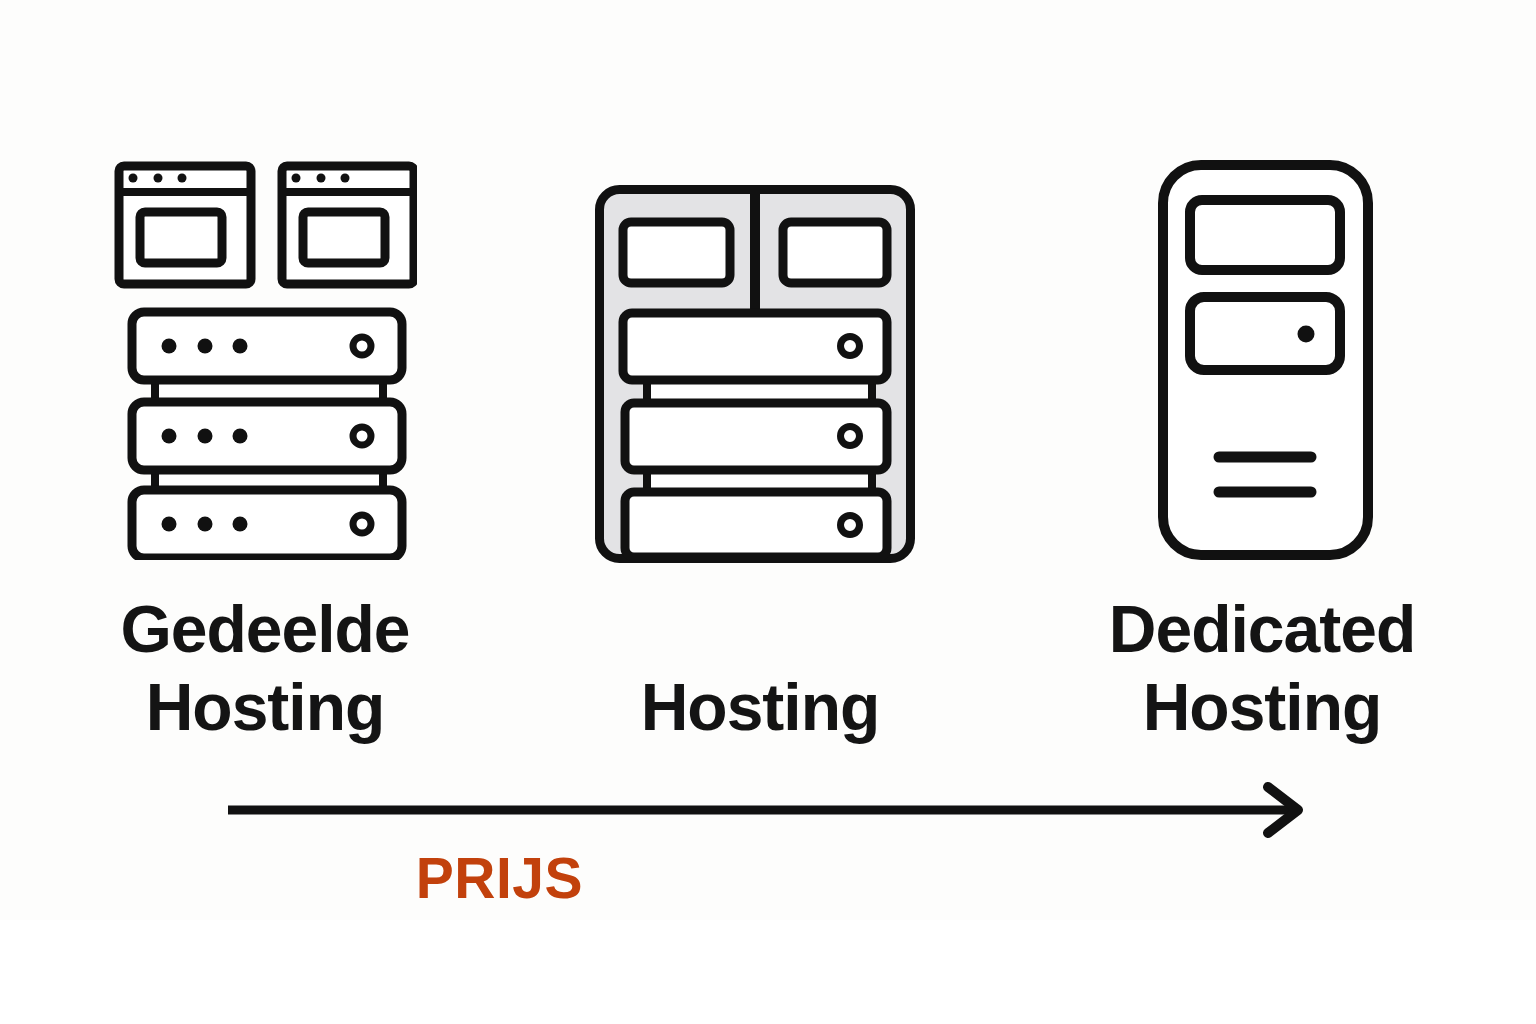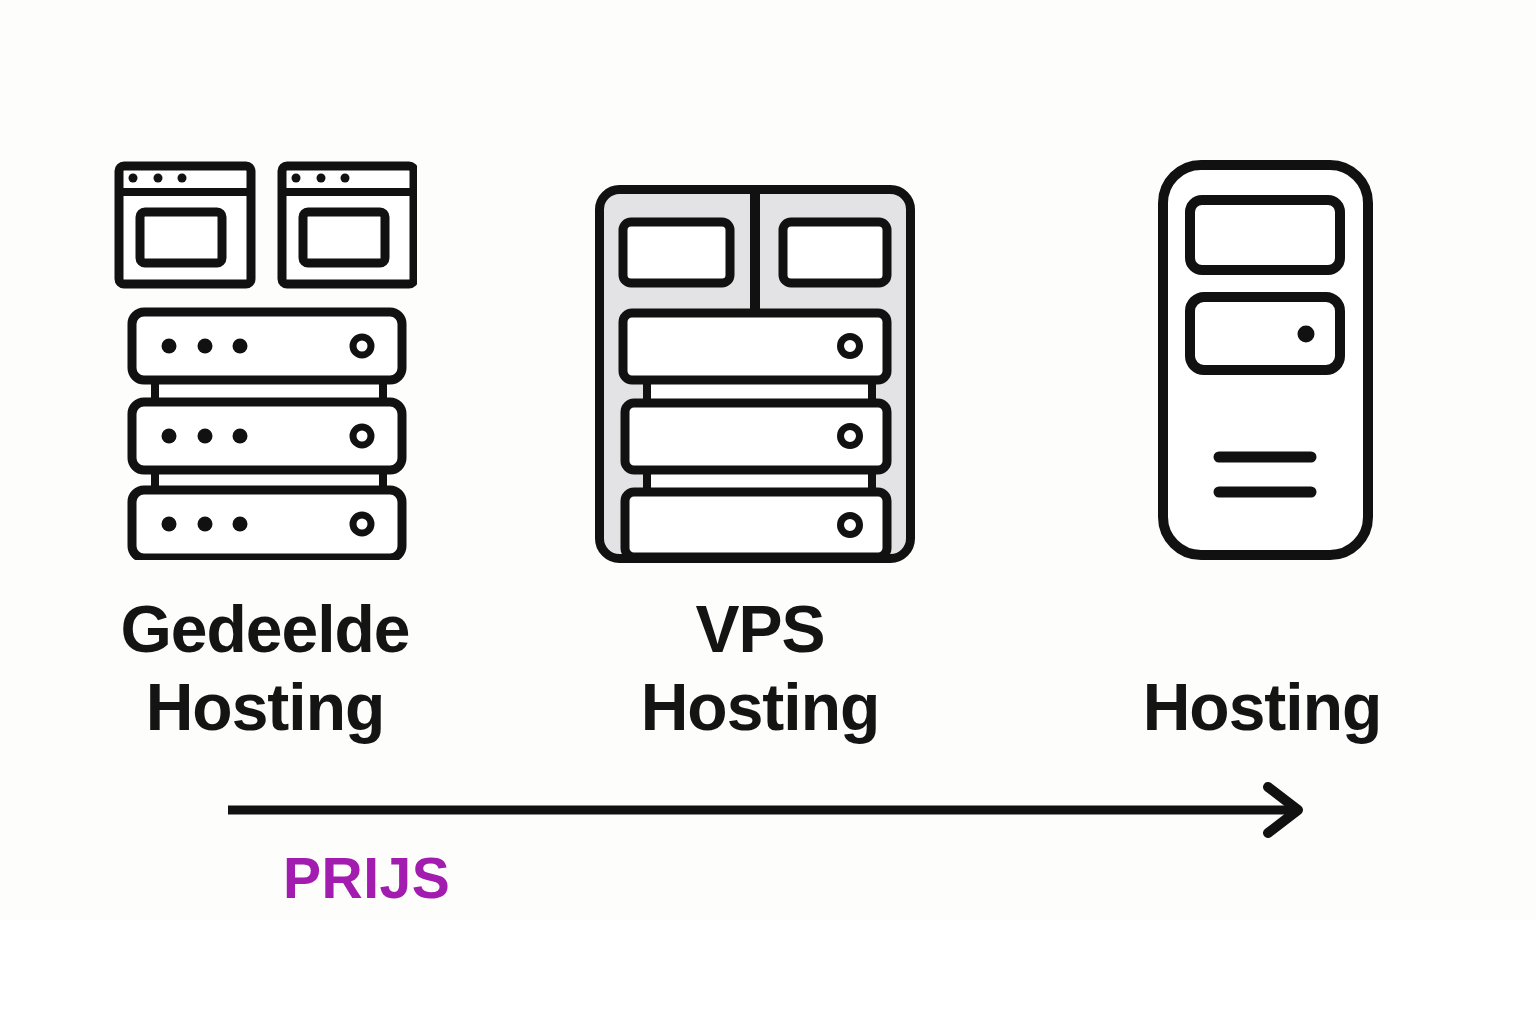--- a/index.html
+++ b/index.html
@@ -34,24 +34,24 @@
   .axis-arrow-wrap {
     position: absolute;
     left: 0;
     top: 760px;
     width: 1536px;
     height: 100px;
   }
   .axis-label {
     position: absolute;
     top: 845px;
-    color: #a21caf;
+    color: #c2410c;
     font-size: 57px;
     font-weight: 700;
-    text-align: left;
+    text-align: right;
   }
   .axis-label.left {
     left: 283px;
     width: 300px;
     letter-spacing: 0.5px;
   }
   .axis-label.right {
     left: 892px;
     width: 340px;
     letter-spacing: 2px;
@@ -136,25 +136,25 @@
       <line x1="61" y1="297" x2="153" y2="297" stroke-width="11" stroke-linecap="round"></line>
       <line x1="61" y1="332" x2="153" y2="332" stroke-width="11" stroke-linecap="round"></line>
     </svg>
   </div>
 
   <div class="item-label" style="left:55px; top:590px;">
     <span>Gedeelde</span><br>
     <span>Hosting</span>
   </div>
   <div class="item-label" style="left:550px; top:590px;">
-    <span>VPS</span><br>
+    <br>
     <span>Hosting</span>
   </div>
   <div class="item-label" style="left:1052px; top:590px;">
-    <br>
+    <span>Dedicated</span><br>
     <span>Hosting</span>
   </div>
 
   <div class="axis-arrow-wrap">
     <svg width="1536" height="100" viewBox="0 0 1536 100" fill="none" stroke="#111111">
       <line x1="228" y1="50" x2="1293" y2="50" stroke-width="9"></line>
       <polyline points="1268,27 1298,50 1268,73" stroke-width="10" stroke-linecap="round" stroke-linejoin="round"></polyline>
     </svg>
   </div>
 

